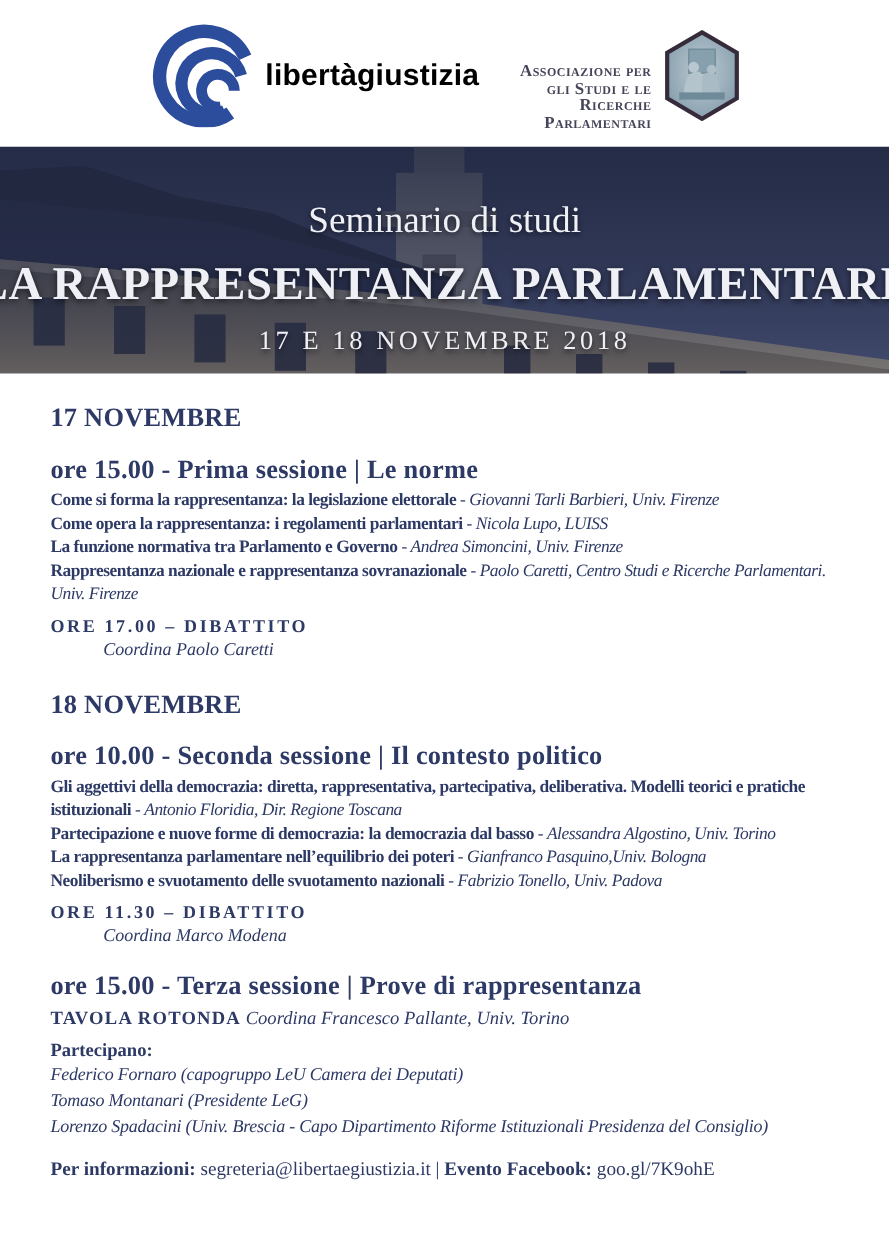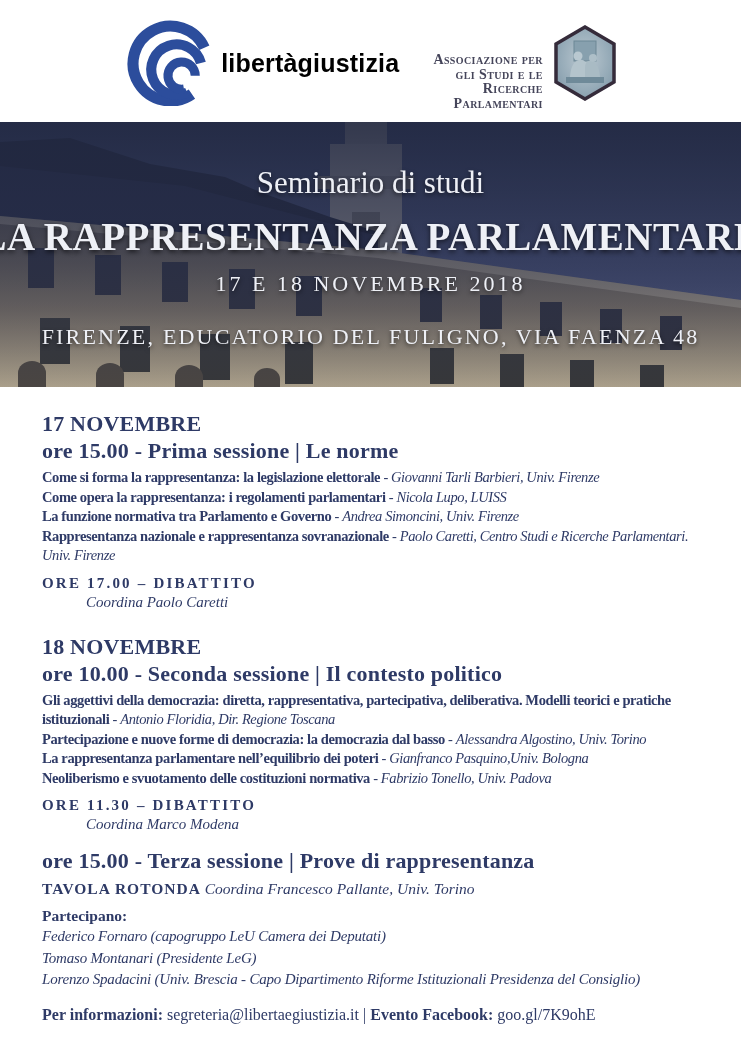--- a/index.html
+++ b/index.html
@@ -41,21 +41,21 @@
     line-height: 14.5px;
     color: #45455a;
     letter-spacing: 0.4px;
     margin-top: 38px;
   }
 
   
   .banner {
     position: relative;
     width: 741px;
-    height: 265px;
+    height: 189px;
     overflow: hidden;
   }
   .banner-bg { position: absolute; inset: 0; display: block; }
   .banner-content {
     position: relative;
     z-index: 2;
     height: 100%;
     display: flex;
     flex-direction: column;
     align-items: center;
@@ -102,21 +102,21 @@
   .day-label {
     font-size: 22px;
     font-weight: 700;
     line-height: 25px;
     letter-spacing: 0.2px;
   }
   .session-title {
     font-size: 22px;
     font-weight: 700;
     line-height: 25px;
-    margin-top: 2px;
+    margin-top: 18px;
     margin-bottom: 5px;
     letter-spacing: 0.2px;
   }
   .talk {
     font-size: 14.5px;
     line-height: 19.5px;
     letter-spacing: -0.4px;
     font-weight: 700;
   }
   .talk .speaker { font-style: italic; font-weight: 400; text-align: right; }
@@ -284,21 +284,21 @@
         <div class="coordina">Coordina Paolo Caretti</div>
       </div>
     </section>
 
     <section class="session s2">
       <h2 class="day-label">18 NOVEMBRE</h2>
       <h3 class="session-title">ore 10.00 - Seconda sessione | Il contesto politico</h3>
       <p class="talk"><span>Gli aggettivi della democrazia: diretta, rappresentativa, partecipativa, deliberativa. Modelli teorici e pratiche istituzionali</span><span class="sep"> - </span><span class="speaker">Antonio Floridia, Dir. Regione Toscana</span></p>
       <p class="talk"><span>Partecipazione e nuove forme di democrazia: la democrazia dal basso</span><span class="sep"> - </span><span class="speaker">Alessandra Algostino, Univ. Torino</span></p>
       <p class="talk"><span>La rappresentanza parlamentare nell’equilibrio dei poteri</span><span class="sep"> - </span><span class="speaker">Gianfranco Pasquino,Univ. Bologna</span></p>
-      <p class="talk"><span>Neoliberismo e svuotamento delle costituzioni normativa</span><span class="sep"> - </span><span class="speaker">Fabrizio Tonello, Univ. Padova</span></p>
+      <p class="talk"><span>Neoliberismo e svuotamento delle svuotamento nazionali</span><span class="sep"> - </span><span class="speaker">Fabrizio Tonello, Univ. Padova</span></p>
       <div class="debate">
         <div class="debate-label">ORE 11.30 – DIBATTITO</div>
         <div class="coordina">Coordina Marco Modena</div>
       </div>
     </section>
 
     <section class="session s3">
       <h3 class="session-title">ore 15.00 - Terza sessione | Prove di rappresentanza</h3>
       <p class="roundtable"><span class="rt-label">TAVOLA ROTONDA</span> <span class="rt-coord">Coordina Francesco Pallante, Univ. Torino</span></p>
       <p class="participants-label">Partecipano:</p>

